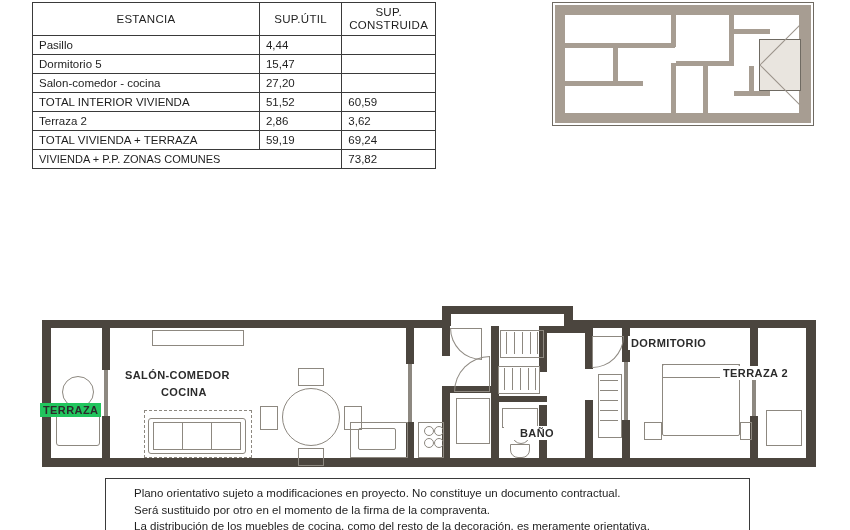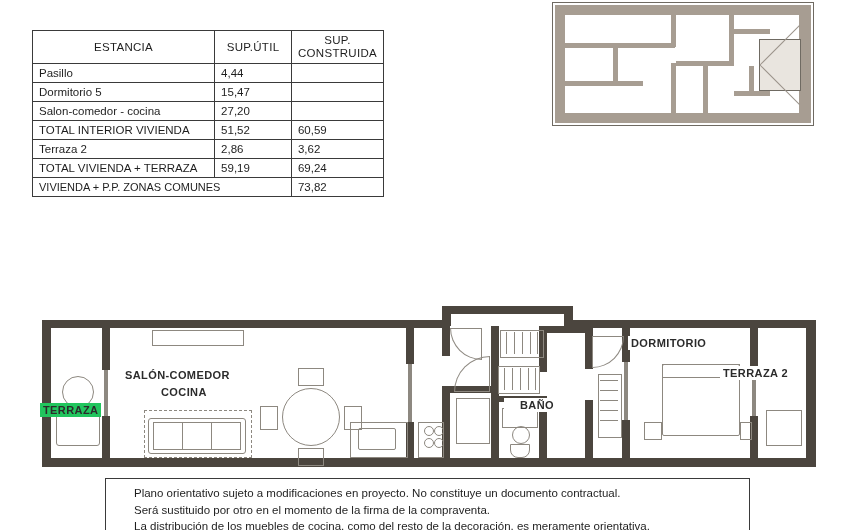--- a/index.html
+++ b/index.html
@@ -18,23 +18,22 @@
 
   
   .table-wrap {
     position: absolute;
     left: 32px;
     top: 2px;
     width: 350px;
   }
   table.areas {
     border-collapse: collapse;
-    width: 352px;
+    width: 404px;
     font-size: 11.5px;
-    margin-top: 28px;
   }
   table.areas td, table.areas th {
     border: 1px solid #3a3a3a;
     padding: 3px 6px;
     font-weight: normal;
     color: #1e1e1e;
   }
   .hdr th {
     text-align: center;
     font-weight: bold;
@@ -308,21 +307,21 @@
   <div class="rect" style="left:626px;top:64px;width:76px;height:70px;border-radius:2px;"></div>
   <div class="rect" style="left:626px;top:64px;width:76px;height:12px;"></div>
   <div class="rect" style="left:608px;top:122px;width:16px;height:16px;"></div>
   <div class="rect" style="left:704px;top:122px;width:10px;height:16px;"></div>
 
   <div class="rect" style="left:730px;top:110px;width:34px;height:34px;"></div>
 
   <span class="label" style="left:4px;top:103px;background:#22c55e;padding:1px 3px;">TERRAZA</span>
   <span class="label" style="left:86px;top:68px;background:#fff;padding:1px 3px;">SALÓN-COMEDOR</span>
   <span class="label" style="left:122px;top:85px;background:#fff;padding:1px 3px;">COCINA</span>
-  <span class="label" style="left:468px;top:98px;background:#fff;padding:1px 16px;">BAÑO</span>
+  <span class="label" style="left:468px;top:126px;background:#fff;padding:1px 16px;">BAÑO</span>
   <span class="label" style="left:592px;top:36px;background:#fff;padding:1px 3px;">DORMITORIO</span>
   <span class="label" style="left:684px;top:66px;background:#fff;padding:1px 3px;">TERRAZA 2</span>
 </div>
 
 <div class="note">
   <div>Plano orientativo sujeto a modificaciones en proyecto. No constituye un documento contractual.</div>
   <div>Será sustituido por otro en el momento de la firma de la compraventa.</div>
   <div>La distribución de los muebles de cocina, como del resto de la decoración, es meramente orientativa.</div>
 </div>
 

